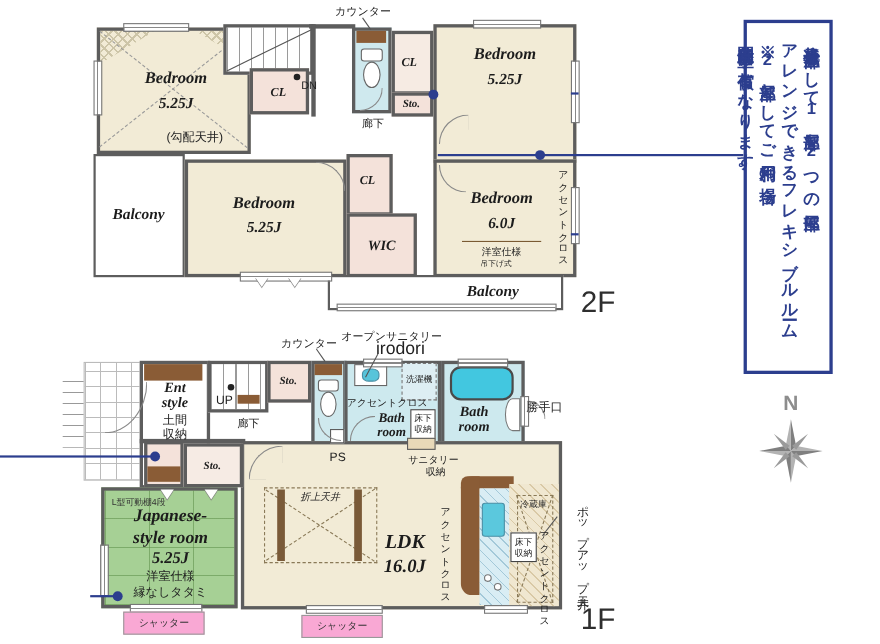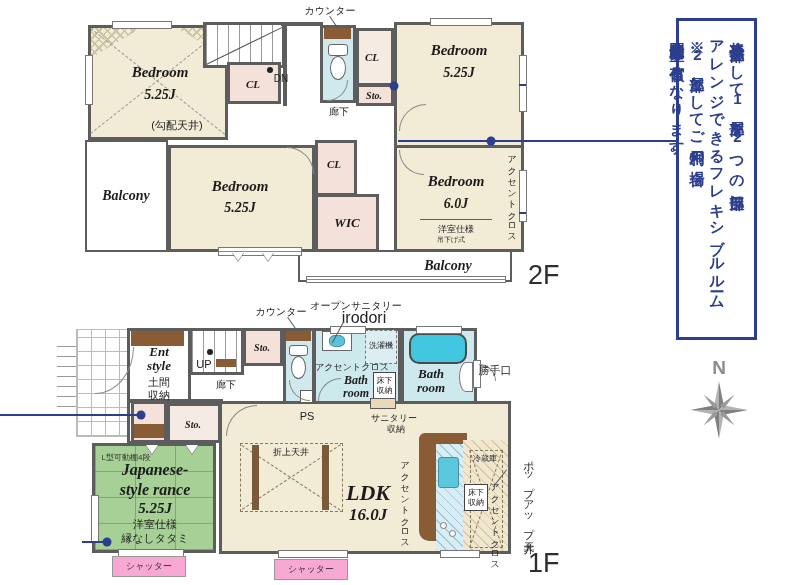--- a/index.html
+++ b/index.html
@@ -279,28 +279,28 @@
   <div class="jl" style="left:495px;top:370px;font-size:11px;">勝手口</div>
 
   <div class="jl" style="left:307px;top:416px;font-size:11px;">PS</div>
   <div class="jl" style="left:394px;top:418px;font-size:9px;">サニタリー</div>
   <div class="jl" style="left:396px;top:429px;font-size:9px;">収納</div>
 
   <div class="lbl" style="left:193px;top:424px;font-size:10px;">Sto.</div>
   <div class="jl" style="left:126px;top:457px;font-size:8px;color:#333;">L型可動棚4段</div>
 
   <div class="lbl" style="left:155px;top:470px;font-size:16px;">Japanese-</div>
-  <div class="lbl" style="left:155px;top:490px;font-size:16px;">style rance</div>
+  <div class="lbl" style="left:155px;top:490px;font-size:16px;">style room</div>
   <div class="lbl" style="left:155px;top:508px;font-size:15px;">5.25J</div>
   <div class="jl" style="left:155px;top:524px;font-size:11px;">洋室仕様</div>
   <div class="jl" style="left:155px;top:538px;font-size:11px;">縁なしタタミ</div>
 
-  <div class="jl" style="left:291px;top:452px;font-size:9px;">折上天井</div>
-
-  <div class="lbl" style="left:368px;top:493px;font-size:22px;">LDK</div>
+  <div class="jl" style="left:291px;top:452px;font-size:9px;font-style:italic;">折上天井</div>
+
+  <div class="lbl" style="left:368px;top:493px;font-size:18px;">LDK</div>
   <div class="lbl" style="left:368px;top:515px;font-size:17px;">16.0J</div>
 
   <div class="vt" style="left:398px;top:455px;font-size:9px;letter-spacing:1px;">アクセントクロス</div>
   <div class="jl" style="left:485px;top:458px;font-size:8px;z-index:3;">冷蔵庫</div>
   <div class="vt" style="left:488px;top:477px;font-size:9px;letter-spacing:1px;z-index:3;">アクセントクロス</div>
 
   <div class="vt" style="left:521px;top:452px;font-size:11px;letter-spacing:1px;">ポップアップ天井</div>
   <div class="tln" style="left:507px;top:470px;width:22px;transform:rotate(128deg);"></div>
 
   <div class="sbox" style="left:112px;top:556px;width:74px;height:21px;">

